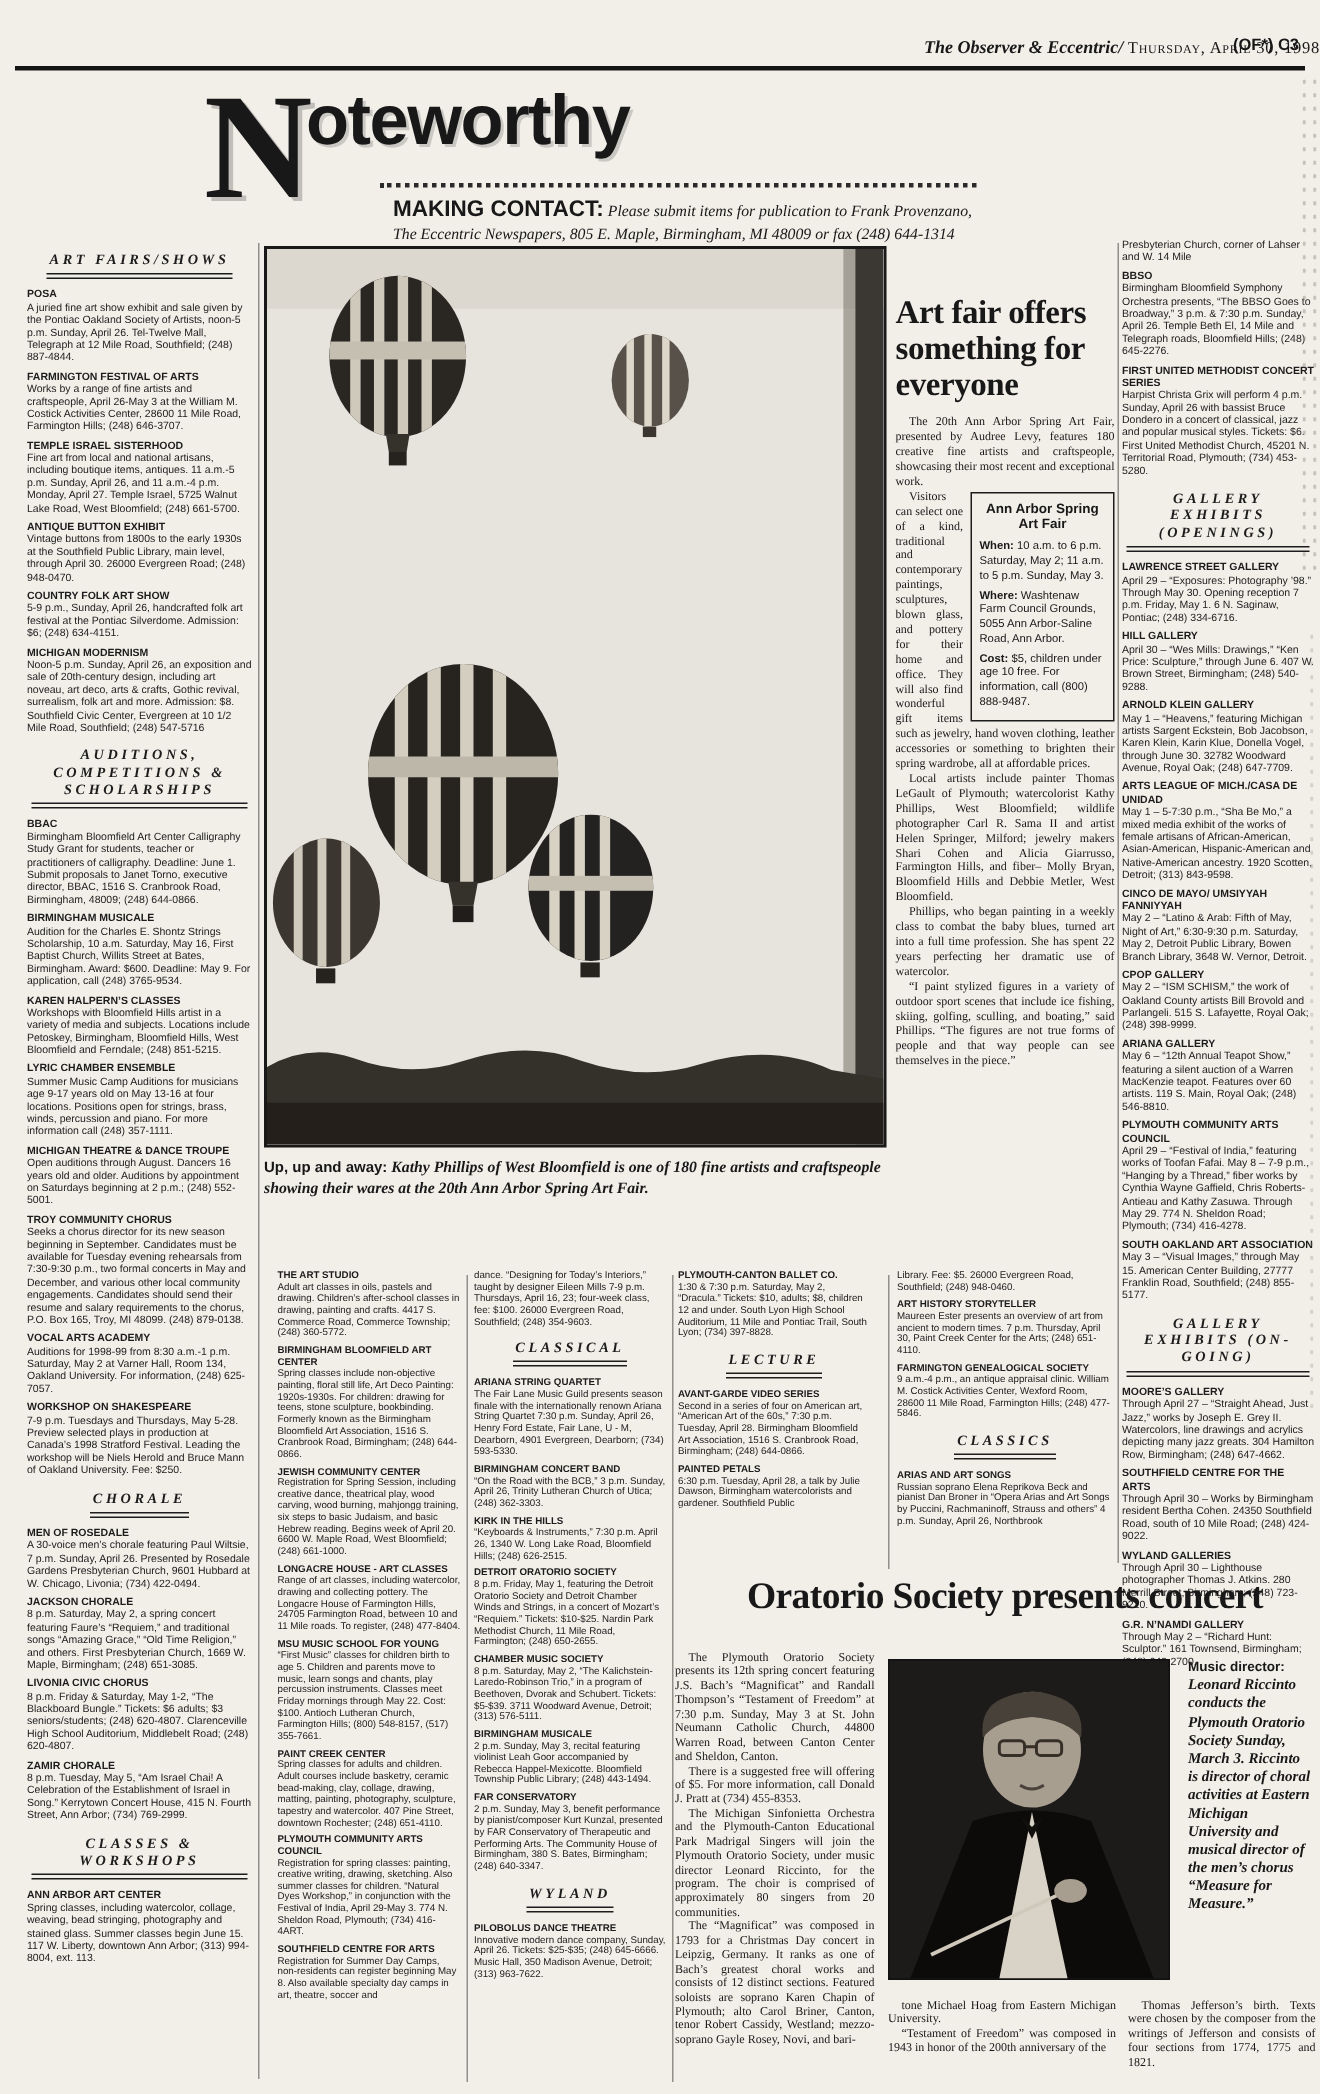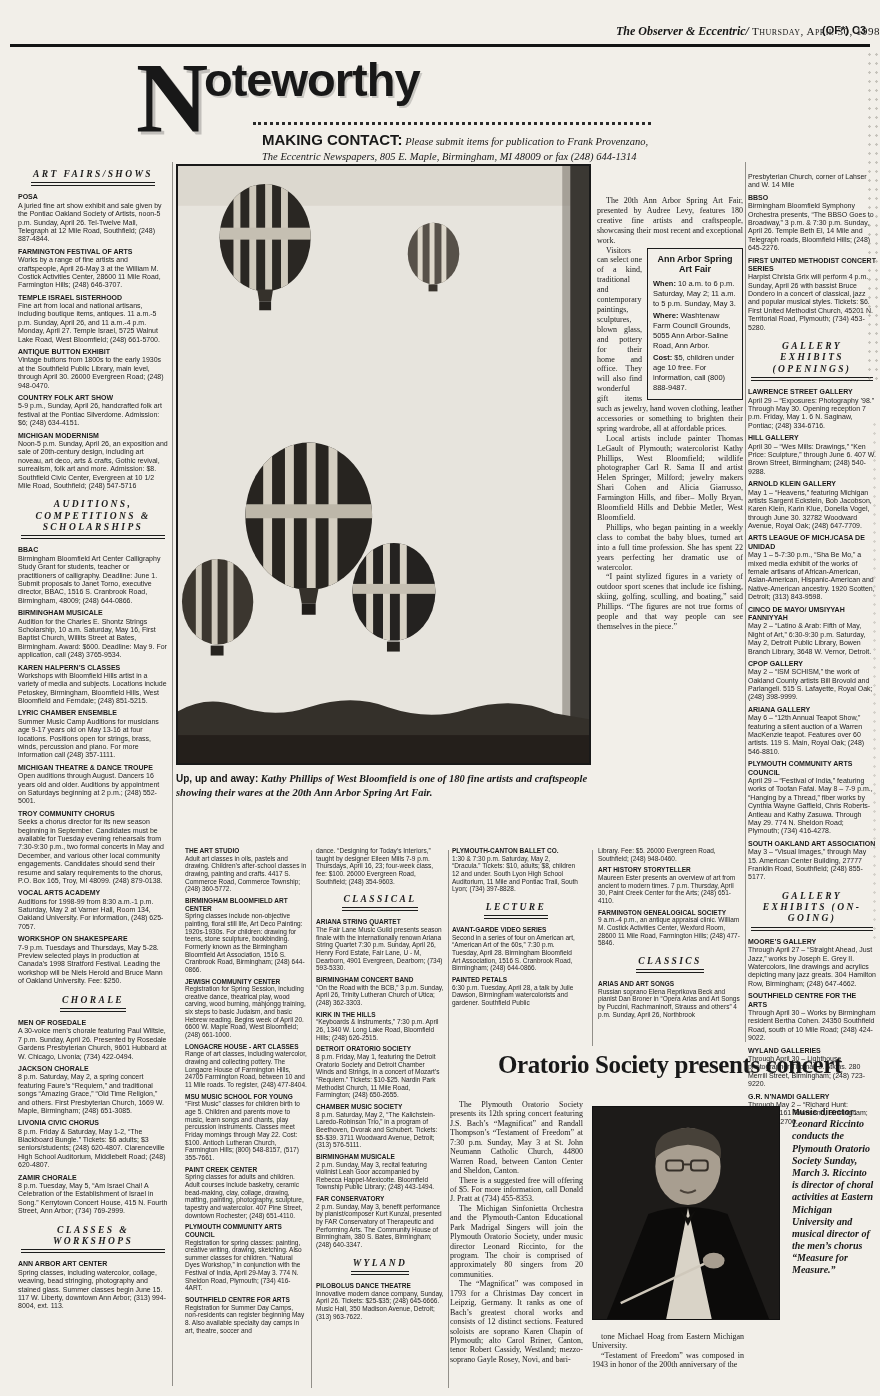--- a/index.html
+++ b/index.html
@@ -24,21 +24,21 @@
   .contact i{font-style:italic;}
 
   
   .rail{position:absolute; font-size:7px; line-height:1.2; color:#1c1c1c;}
   .rail .blk{margin-bottom:4px;}
   .rail .bt{display:block; font-weight:bold; font-size:7px;}
   .rail .bt:empty{display:none;}
   .rail .blk[data-kind="heading"]{margin:9px 3px 7px; text-align:center;}
   .rail .blk[data-kind="heading"] .bx{display:inline-block; font-family:"Liberation Serif", serif; font-weight:bold; font-size:9.5px; letter-spacing:2.4px; padding:0 2px 2px; border-bottom:4px double #1c1c1c;font-style:italic;}
   #left-rail{left:18px; top:160px; width:150px;}
-  #right-rail{left:748px; top:173px; width:128px;}
+  #right-rail{left:748px; top:160px; width:128px;}
   .bcol{font-size:6.5px; line-height:1.18;}
   .bcol .bt{font-size:6.5px;}
   #bcol1{left:185px; top:847px; width:122px;}
   #bcol2{left:316px; top:847px; width:128px;}
   #bcol3{left:452px; top:847px; width:128px;}
   #bcol4{left:598px; top:847px; width:144px;}
 
   
   .vr{position:absolute; width:1px; background:#43403a; opacity:.55;}
 
@@ -294,20 +294,21 @@
       <path d="M0,548 Q28,532 58,542 Q96,556 132,544 Q176,530 212,544 Q254,558 292,546 Q340,532 380,550 L415,556 L415,600 L0,600 Z" fill="#34302a"></path>
       <rect x="0" y="572" width="415" height="28" fill="#241f1b"></rect>
     </svg>
   </div>
   <div class="photo-cap">
     <span class="plabel">Up, up and away:</span>
     <span>Kathy Phillips of West Bloomfield is one of 180 fine artists and craftspeople showing their wares at the 20th Ann Arbor Spring Art Fair.</span>
   </div>
 
   <div class="af">
+    <h1>Art fair offers something for everyone</h1>
     <p class="para">The 20th Ann Arbor Spring Art Fair, presented by Audree Levy, features 180 creative fine artists and craftspeople, showcasing their most recent and exceptional work.</p>
     <div class="infobox">
       <div class="ib-title">Ann Arbor Spring Art Fair</div>
       <div>
 
           <div class="ib-line">
             <span class="ib-label">When:</span>
             <span>10 a.m. to 6 p.m. Saturday, May 2; 11 a.m. to 5 p.m. Sunday, May 3.</span>
           </div>
 
@@ -601,20 +602,24 @@
     </div>
     <div class="or-cap">
       <span class="plabel">Music director:</span>
       <span>Leonard Riccinto conducts the Plymouth Oratorio Society Sunday, March 3. Riccinto is director of choral activities at Eastern Michigan University and musical director of the men’s chorus “Measure for Measure.”</span>
     </div>
     <div class="or-contB">
 
     <p class="or-para">tone Michael Hoag from Eastern Michigan University.</p>
         <p class="or-para">“Testament of Freedom” was composed in 1943 in honor of the 200th anniversary of the</p>
       </div>
+    <div class="or-contC">
+
+    <p class="or-para">Thomas Jefferson’s birth. Texts were chosen by the composer from the writings of Jefferson and consists of four sections from 1774, 1775 and 1821.</p>
+      </div>
   </div>
 
   <div class="vr" style="left:172px; top:162px; height:1224px;"></div>
   <div class="vr" style="left:745px; top:162px; height:880px;"></div>
   <div class="vr" style="left:311px; top:850px; height:538px;"></div>
   <div class="vr" style="left:448px; top:850px; height:538px;"></div>
   <div class="vr" style="left:592px; top:850px; height:196px;"></div>
 
   <div class="noise" style="right:2px; top:50px; width:12px; height:330px;"></div>
   <div class="noise" style="right:0; top:420px; width:9px; height:520px; opacity:.3;"></div>

